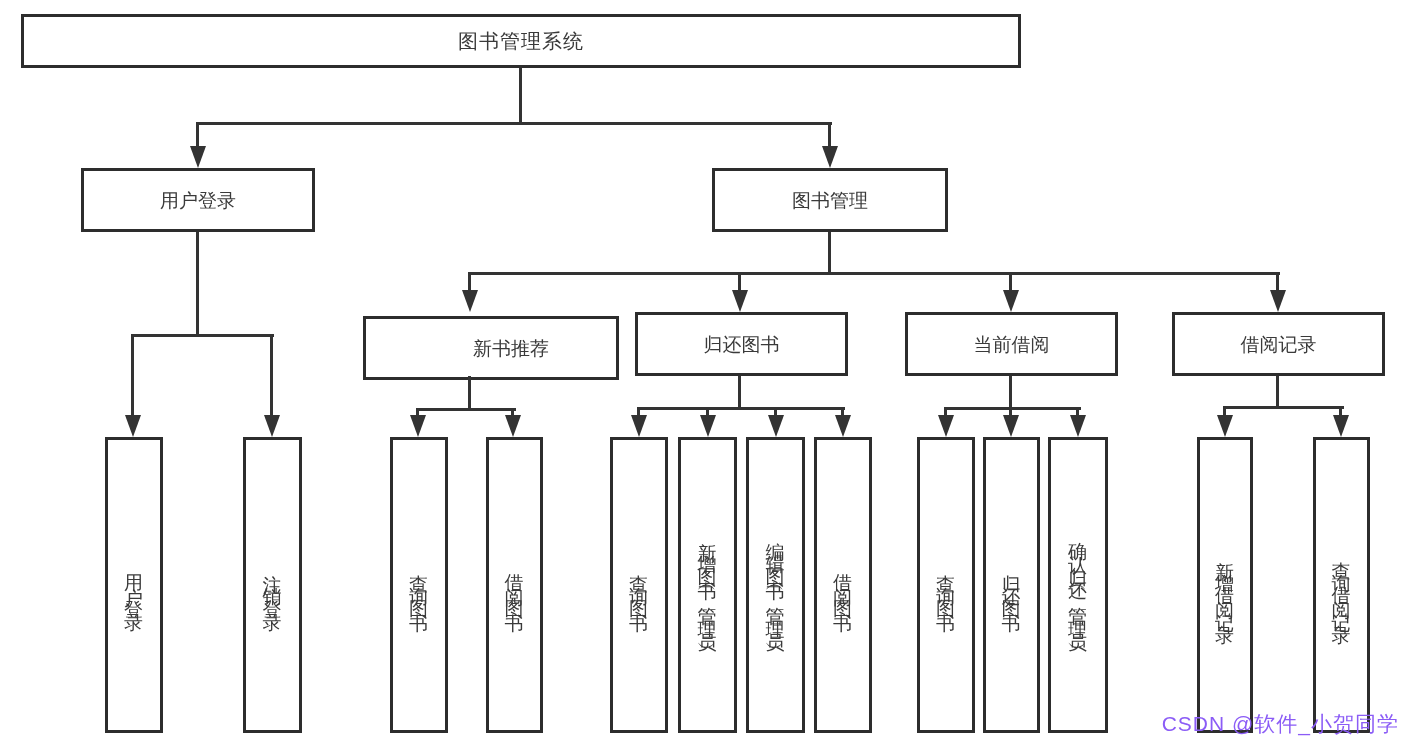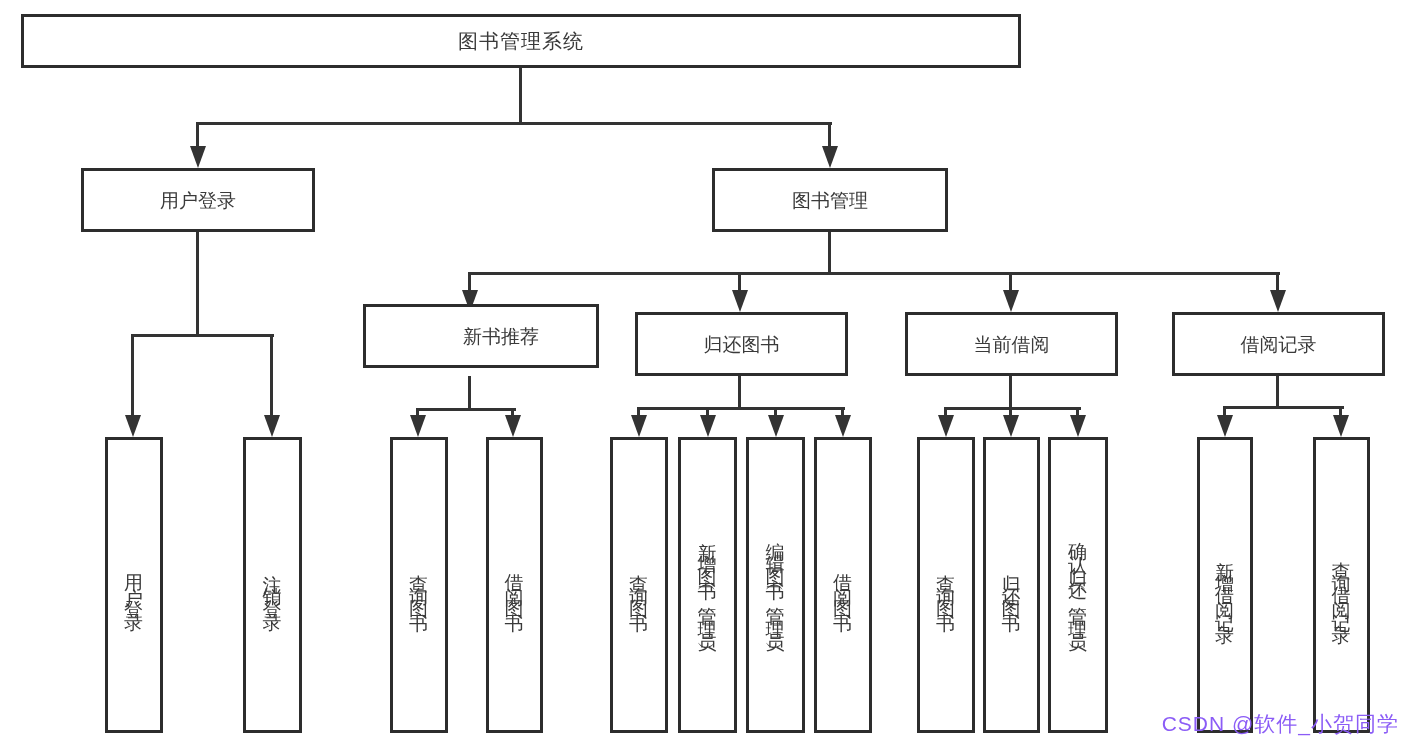--- a/index.html
+++ b/index.html
@@ -82,21 +82,21 @@
   <div class="hline" style="left:468px;top:272px;width:812px;"></div>
   <div class="vline" style="left:468px;top:272px;height:18px;"></div>
   <div class="arrow" style="left:462px;top:290px;"></div>
   <div class="vline" style="left:738px;top:272px;height:18px;"></div>
   <div class="arrow" style="left:732px;top:290px;"></div>
   <div class="vline" style="left:1009px;top:272px;height:18px;"></div>
   <div class="arrow" style="left:1003px;top:290px;"></div>
   <div class="vline" style="left:1276px;top:272px;height:18px;"></div>
   <div class="arrow" style="left:1270px;top:290px;"></div>
 
-  <div class="box" style="left:363px;top:304px;width:236px;height:64px;padding-left:40px;">
+  <div class="box" style="left:363px;top:316px;width:256px;height:64px;padding-left:40px;">
     <span>新书推荐</span>
   </div>
   <div class="box" style="left:635px;top:312px;width:213px;height:64px;">
     <span>归还图书</span>
   </div>
   <div class="box" style="left:1172px;top:312px;width:213px;height:64px;">
     <span>借阅记录</span>
   </div>
   <div class="box" style="left:905px;top:312px;width:213px;height:64px;">
     <span>当前借阅</span>

